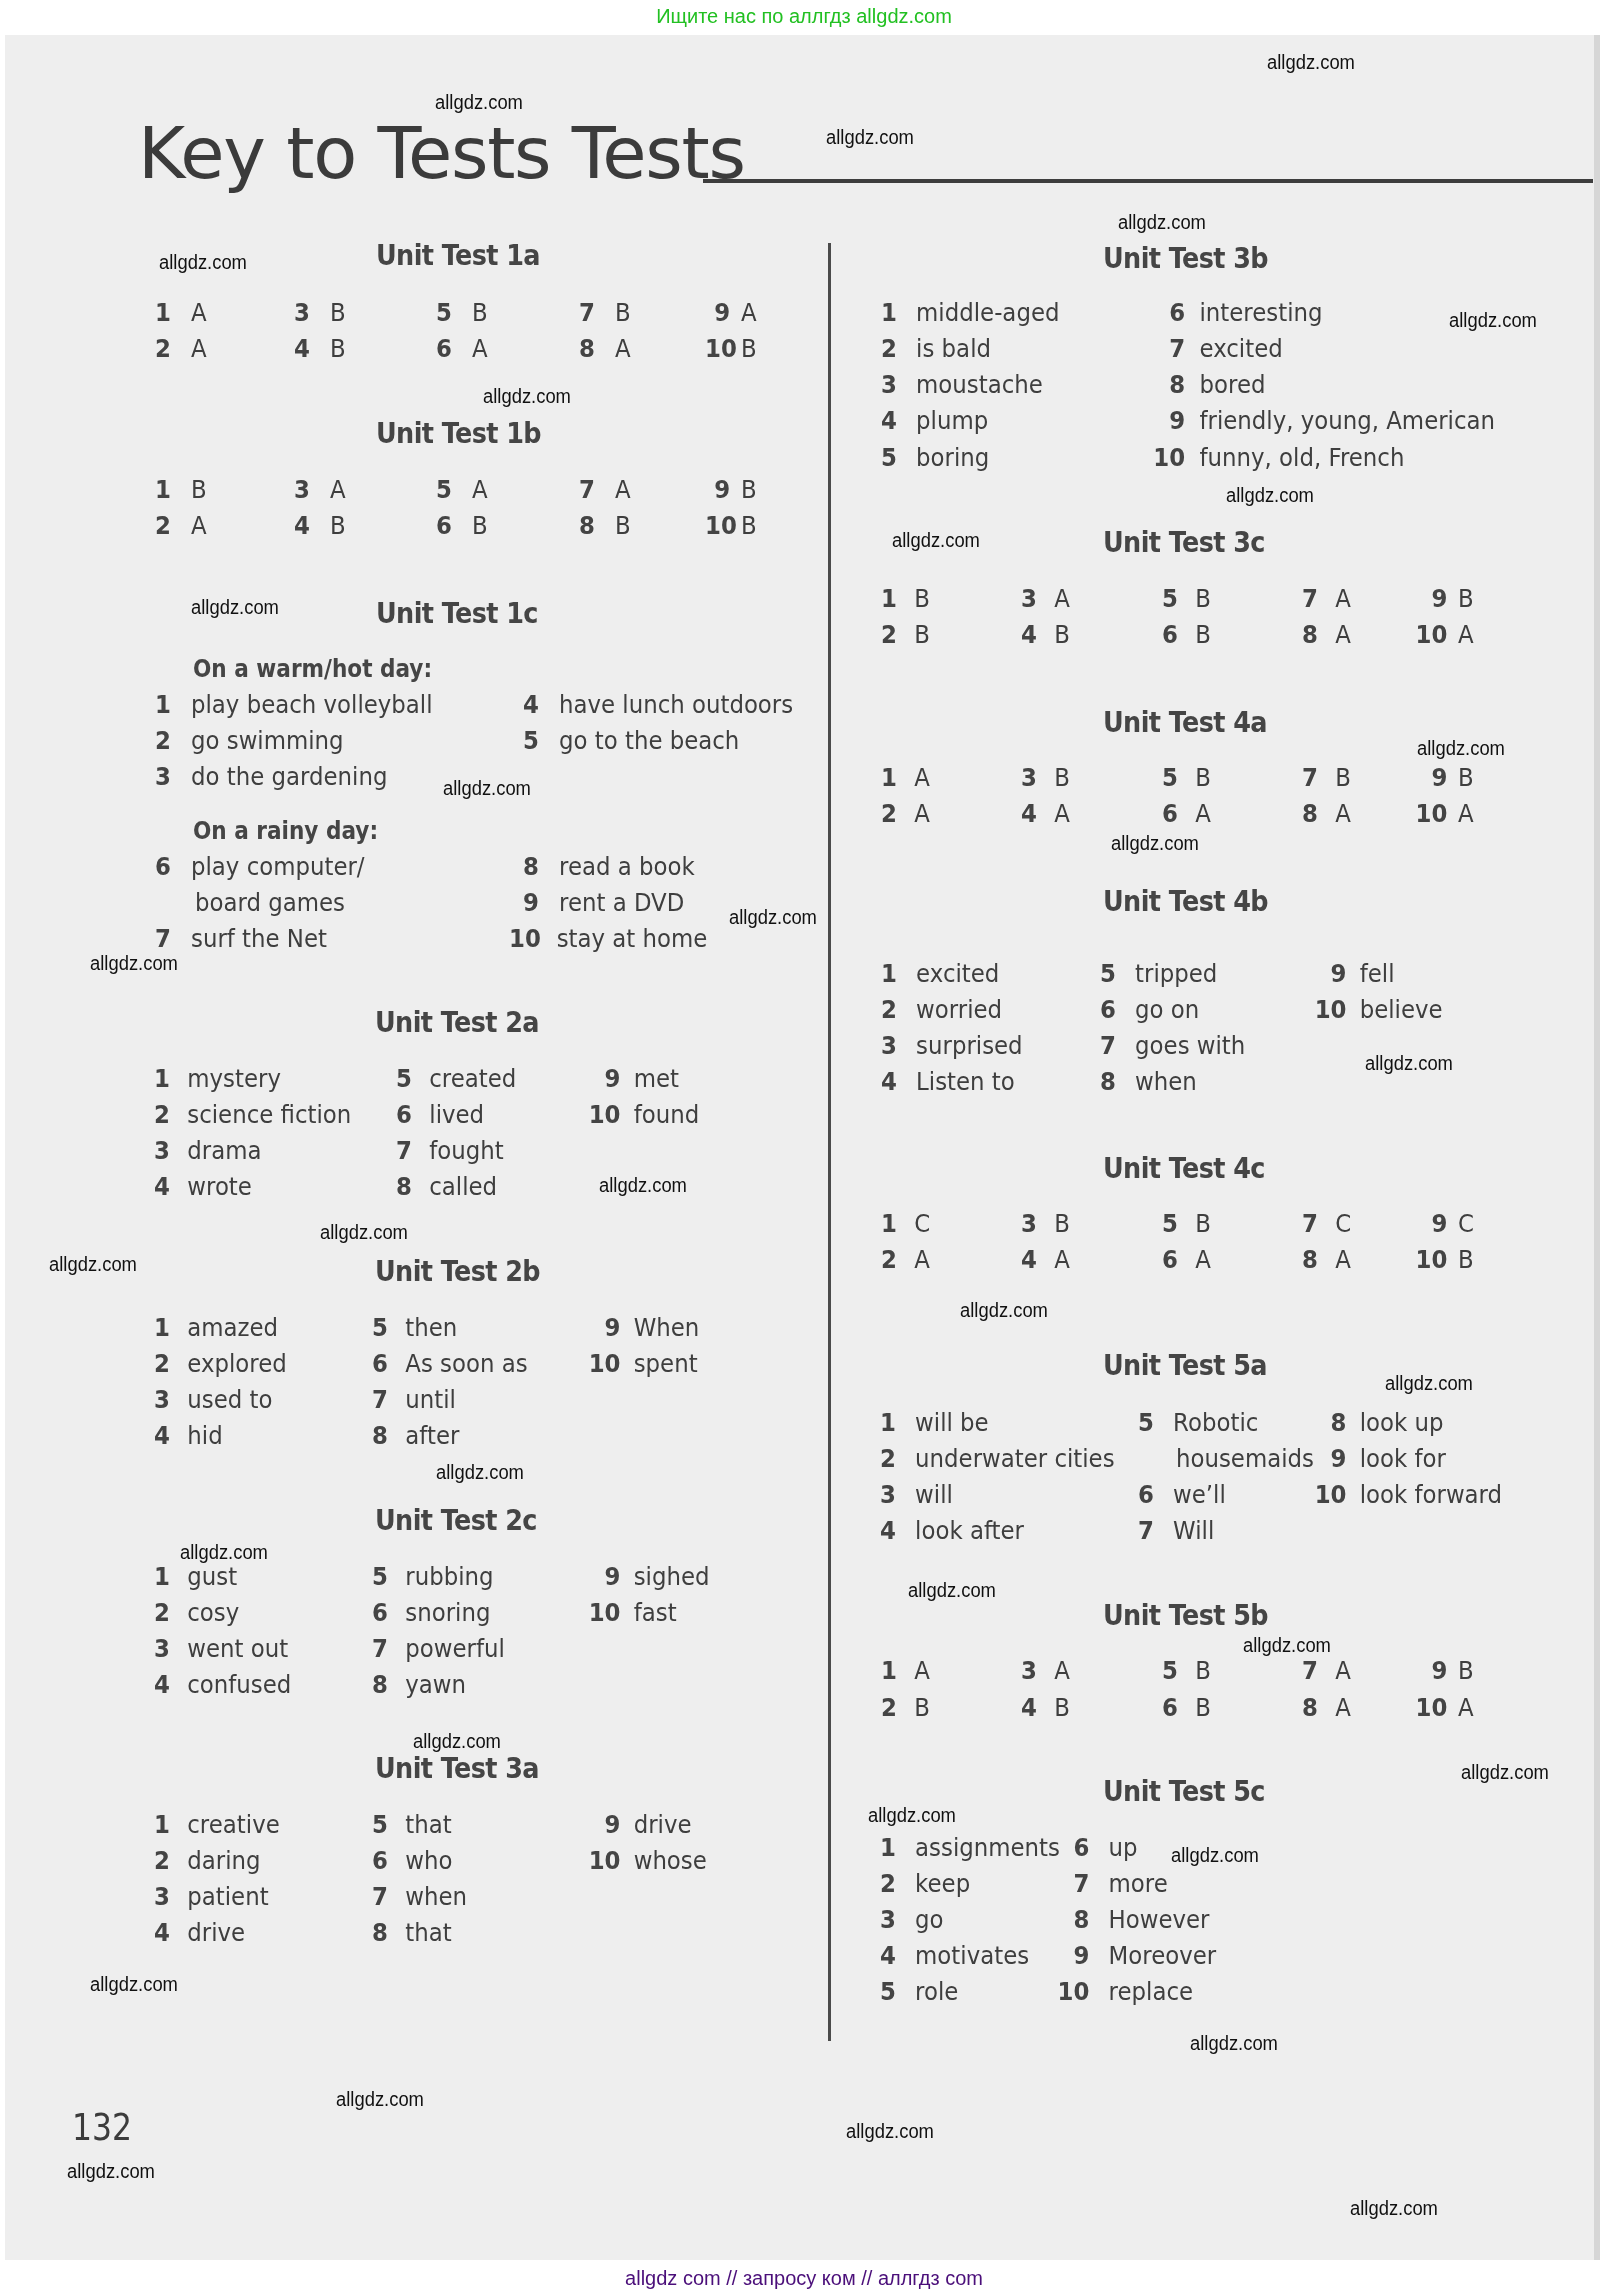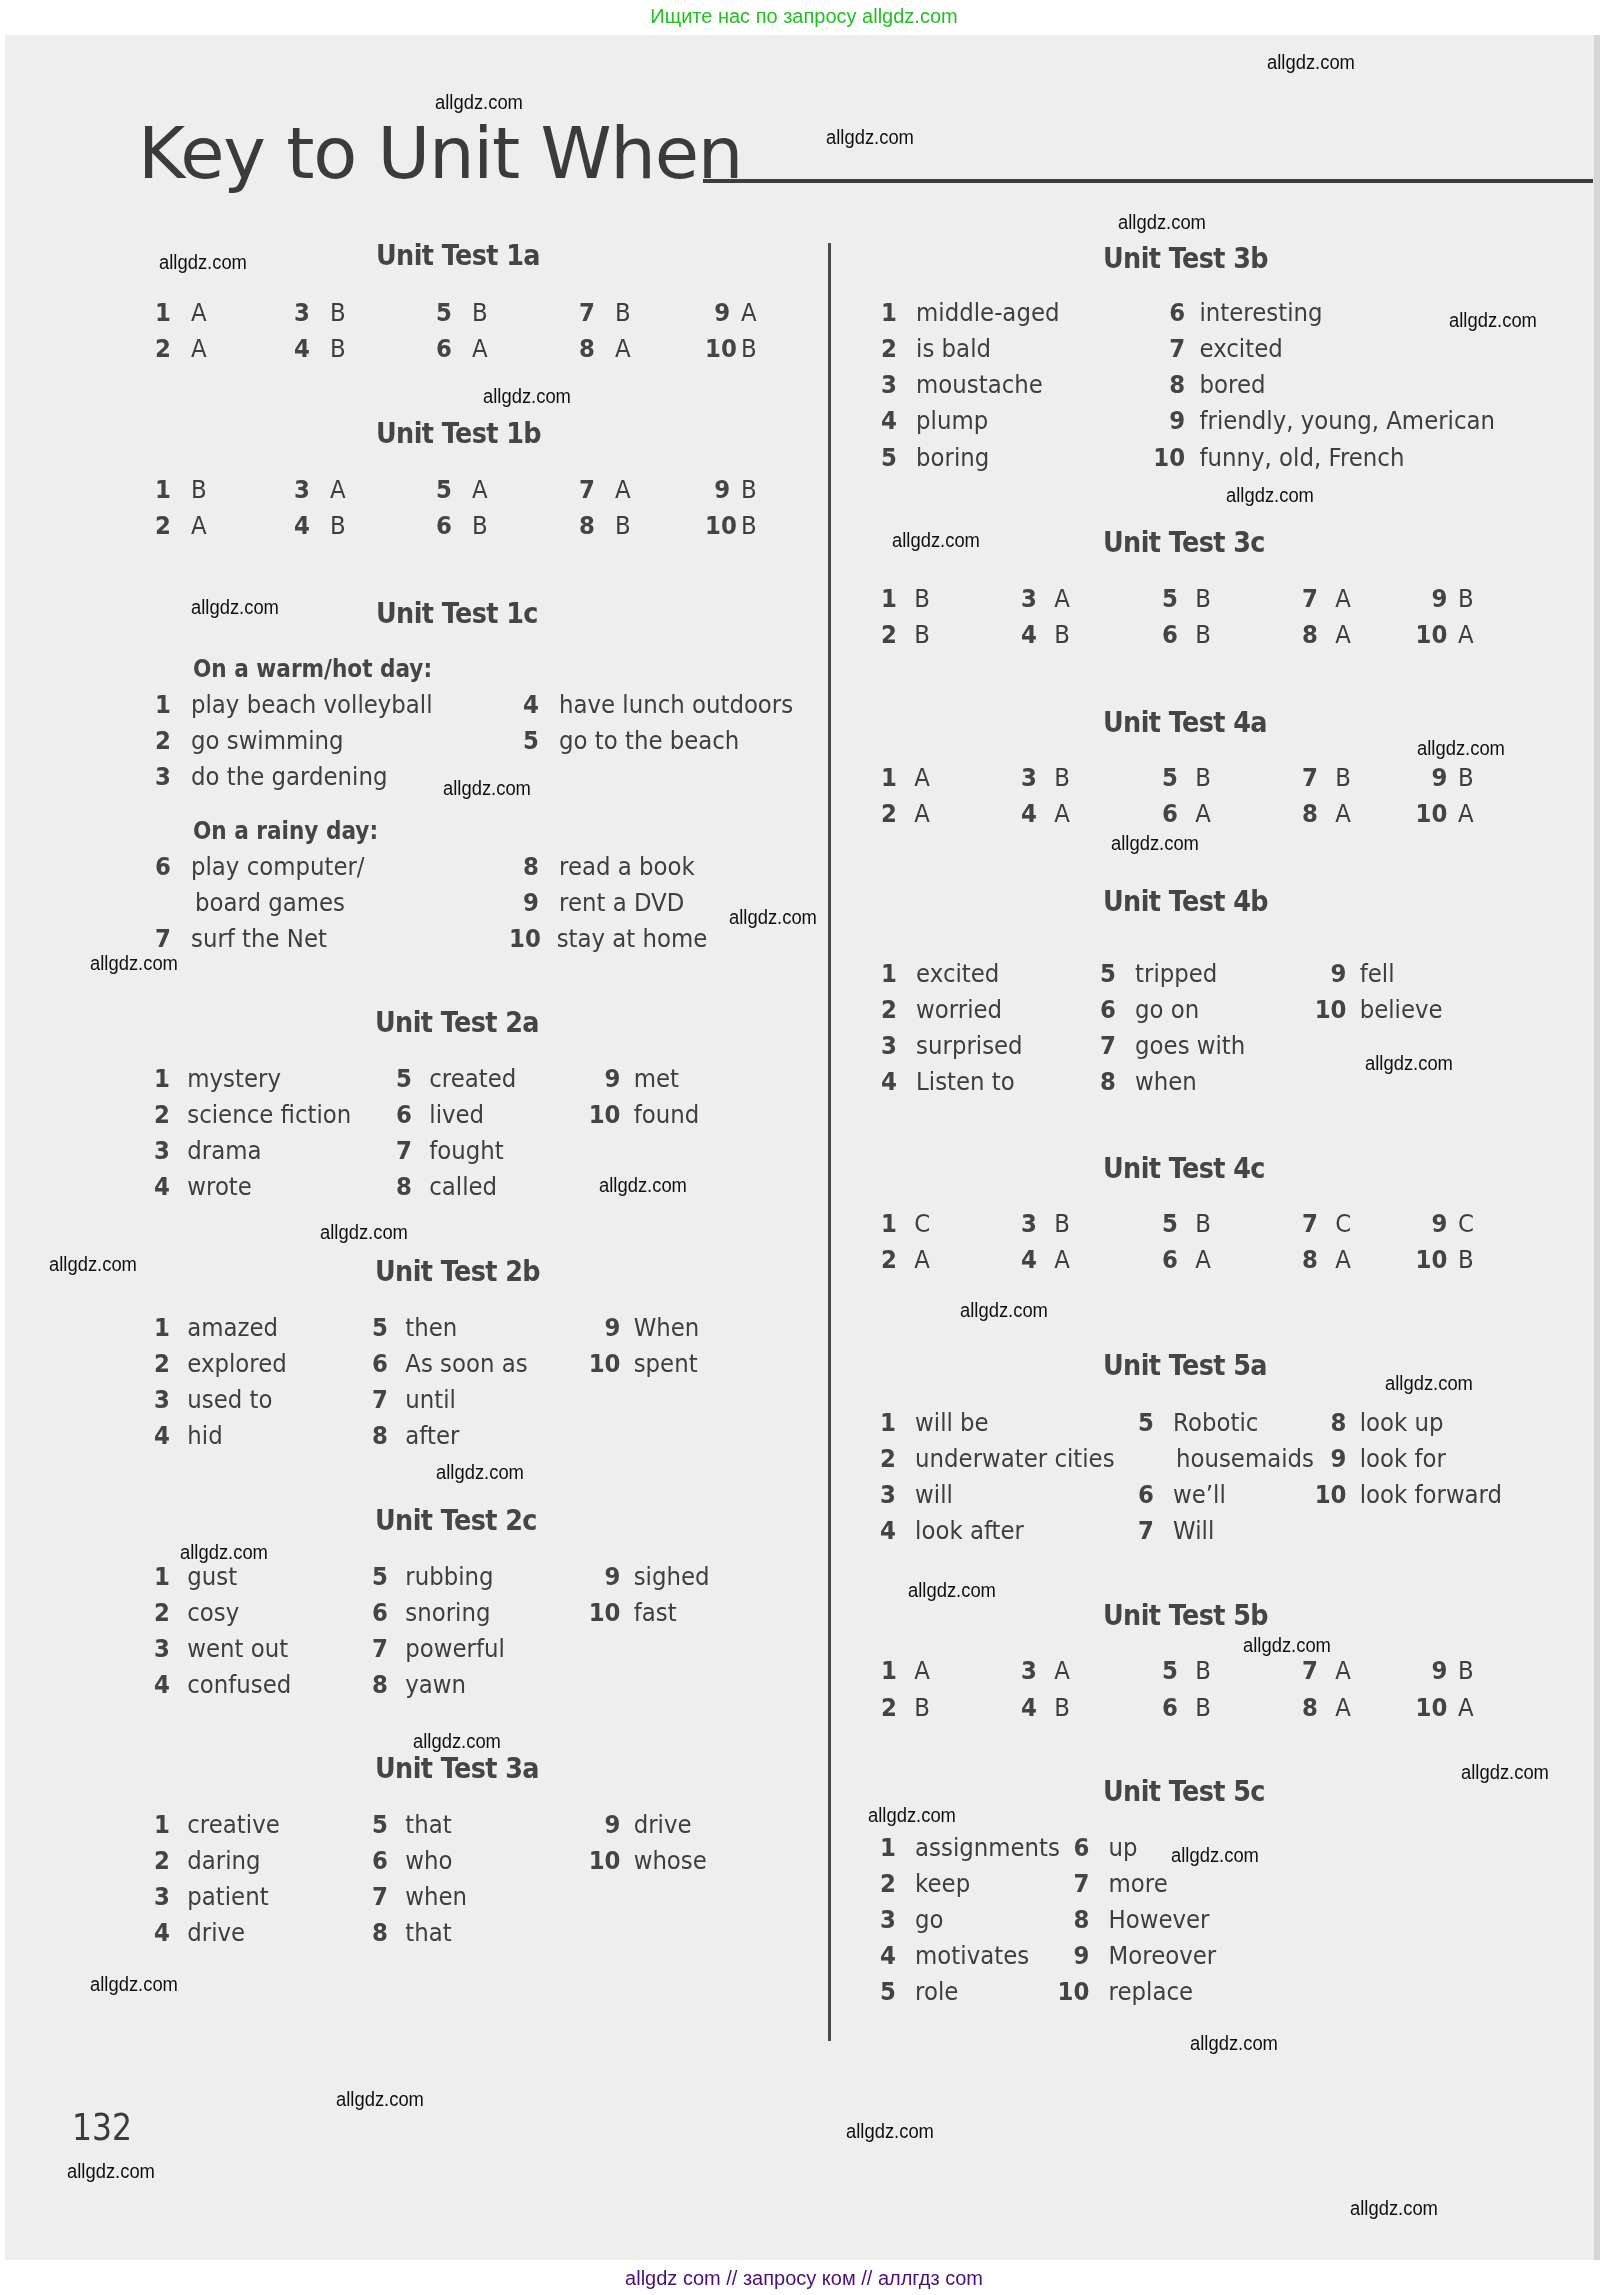--- a/index.html
+++ b/index.html
@@ -32,26 +32,26 @@
 
   .page-number { position: absolute; left: 72px; top: 2106px; font-size: 37px; color: #3c3c3c;
     transform: scaleX(0.85); transform-origin: left top; }
 
   .wm { position: absolute; font-family: "Liberation Sans", sans-serif; font-size: 20px; color: #111;
     white-space: nowrap; transform: scaleX(0.92); transform-origin: left top; }
 </style>
 </head>
 <body>
 
-<div class="top-banner">Ищите нас по запросу allgdz.com</div>
+<div class="top-banner">Ищите нас по аллгдз allgdz.com</div>
 
 <div class="page">
 </div>
 
-<h1 class="page-title">Key to Unit When</h1>
+<h1 class="page-title">Key to Tests Tests</h1>
 <div class="title-rule"></div>
 <div class="col-divider"></div>
 
 <div class="section-title" style="left:376px;top:238px;">Unit Test 1a</div>
 <div class="item" style="left:155px;top:298px;"><span class="num" style="width:40px">1</span><span class="ans">A</span></div>
 <div class="item" style="left:155px;top:334px;"><span class="num" style="width:40px">2</span><span class="ans">A</span></div>
 <div class="item" style="left:294px;top:298px;"><span class="num" style="width:40px">3</span><span class="ans">B</span></div>
 <div class="item" style="left:294px;top:334px;"><span class="num" style="width:40px">4</span><span class="ans">B</span></div>
 <div class="item" style="left:436px;top:298px;"><span class="num" style="width:40px">5</span><span class="ans">B</span></div>
 <div class="item" style="left:436px;top:334px;"><span class="num" style="width:40px">6</span><span class="ans">A</span></div>

